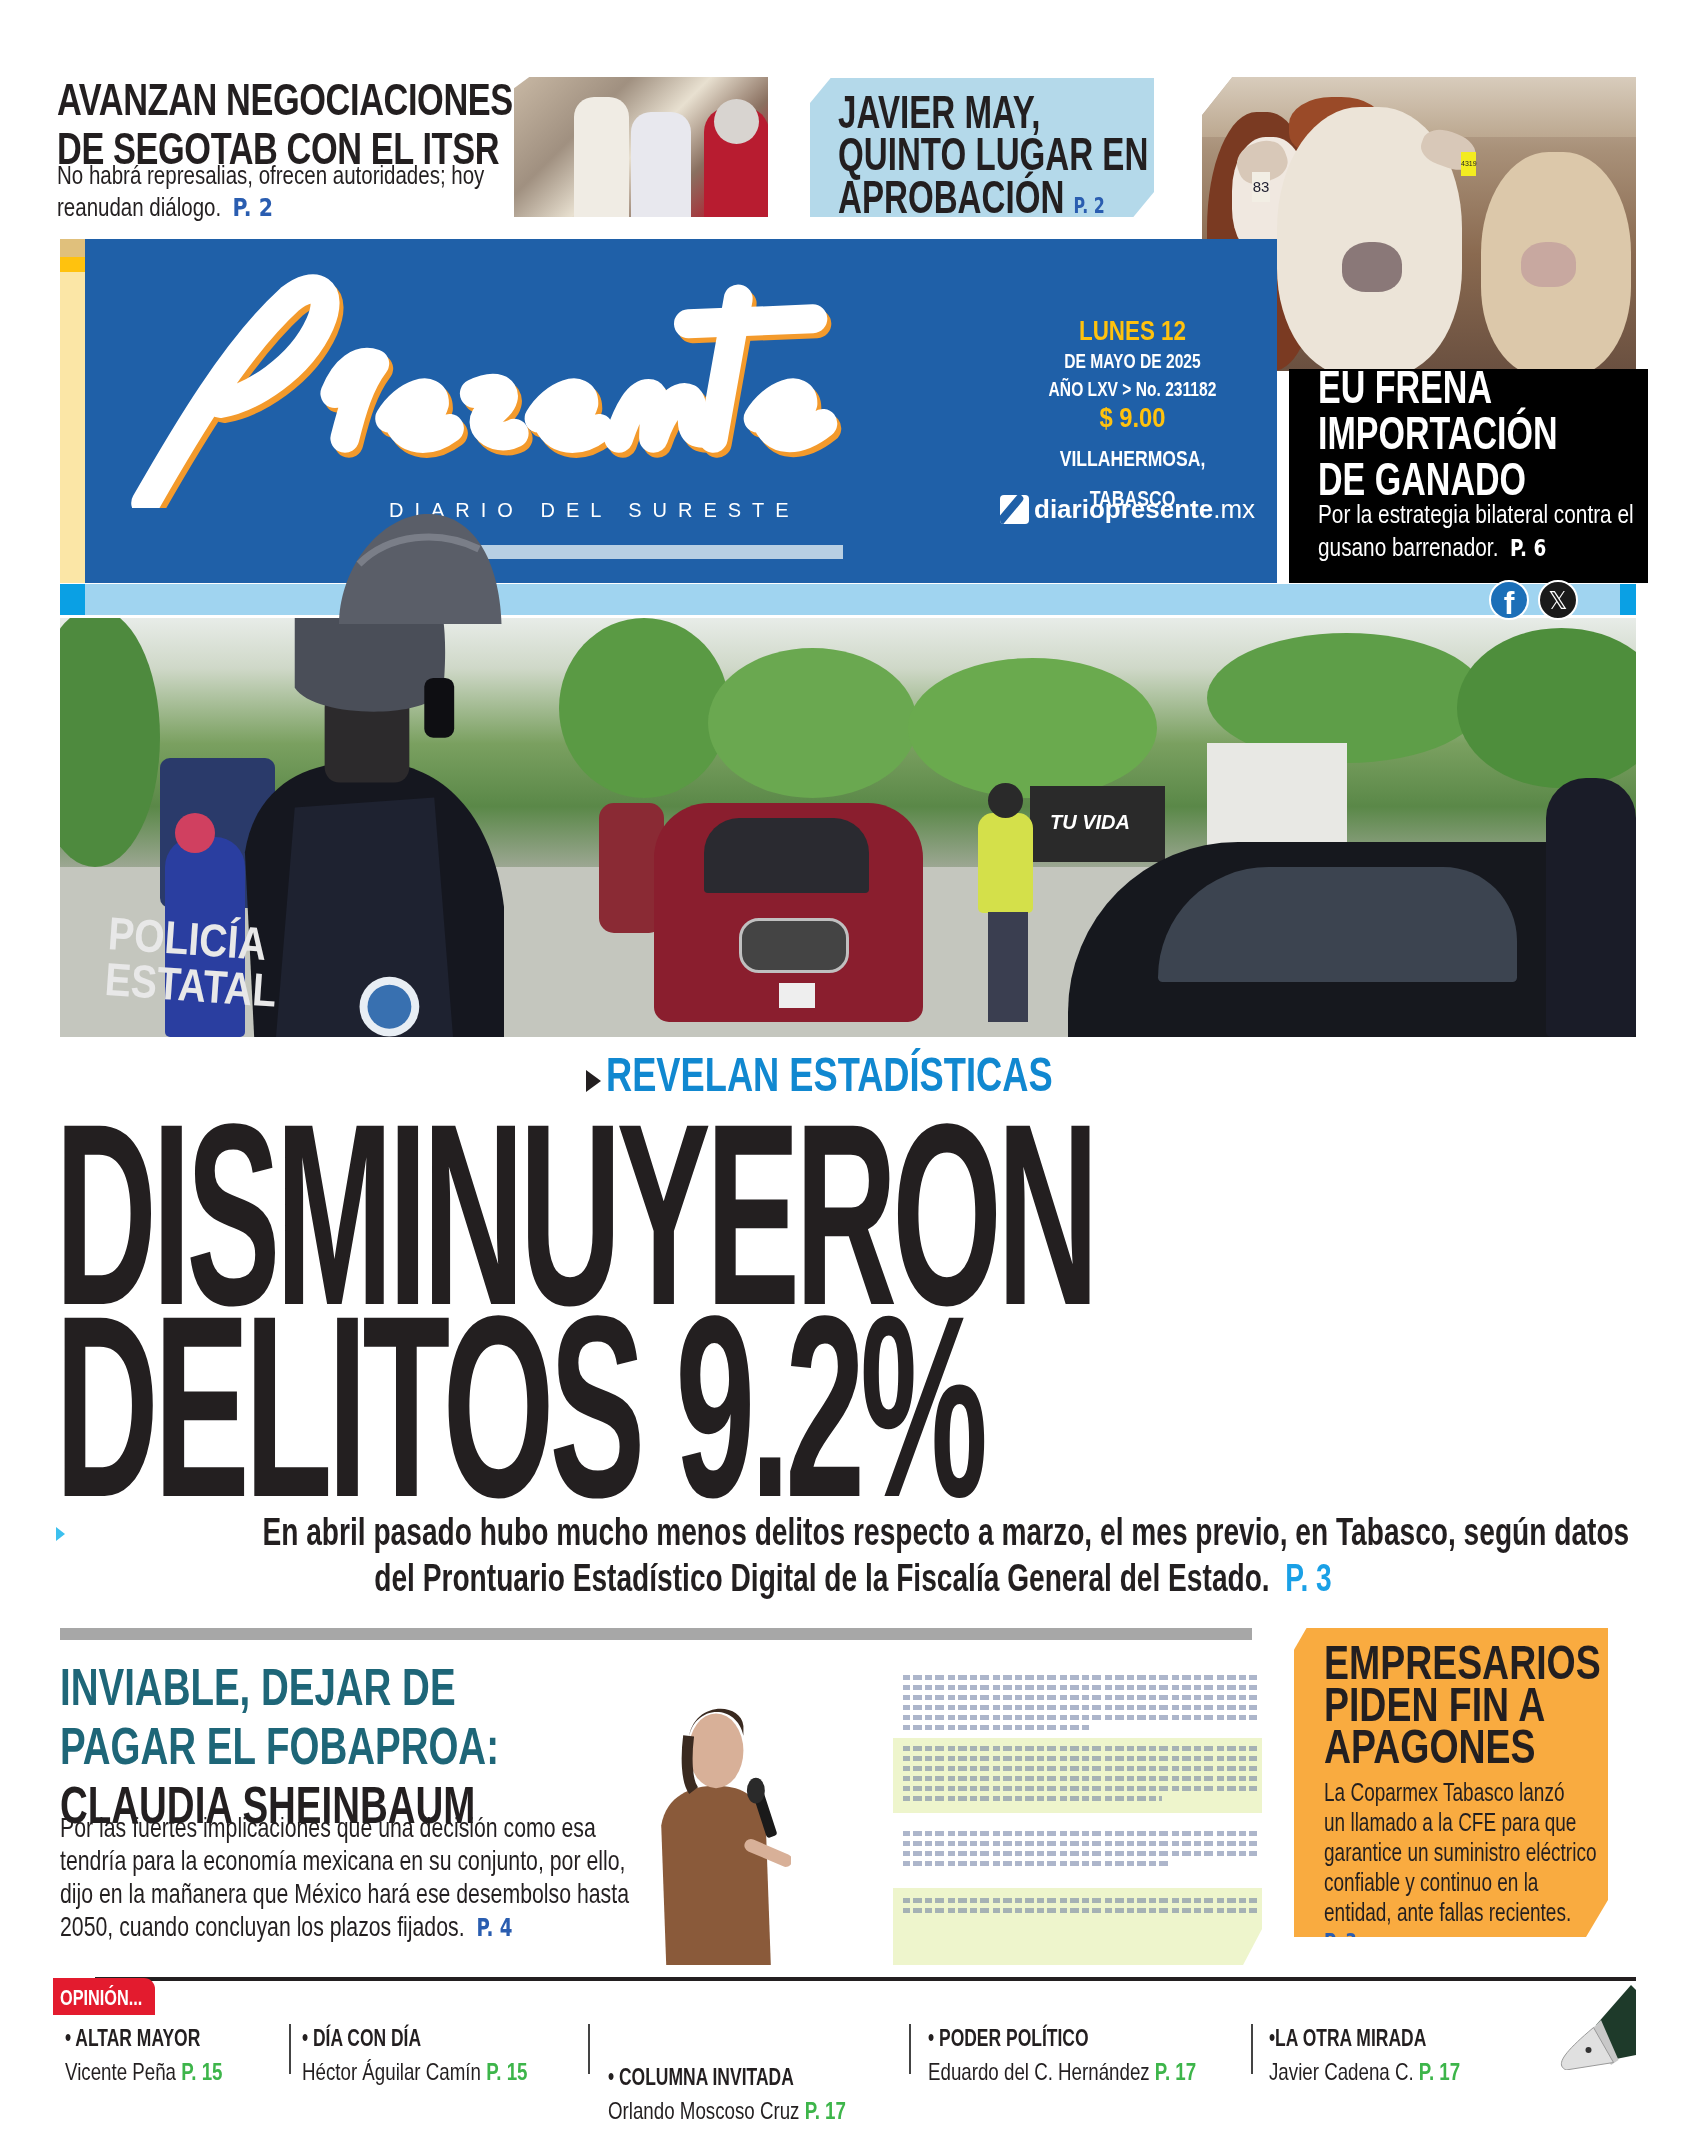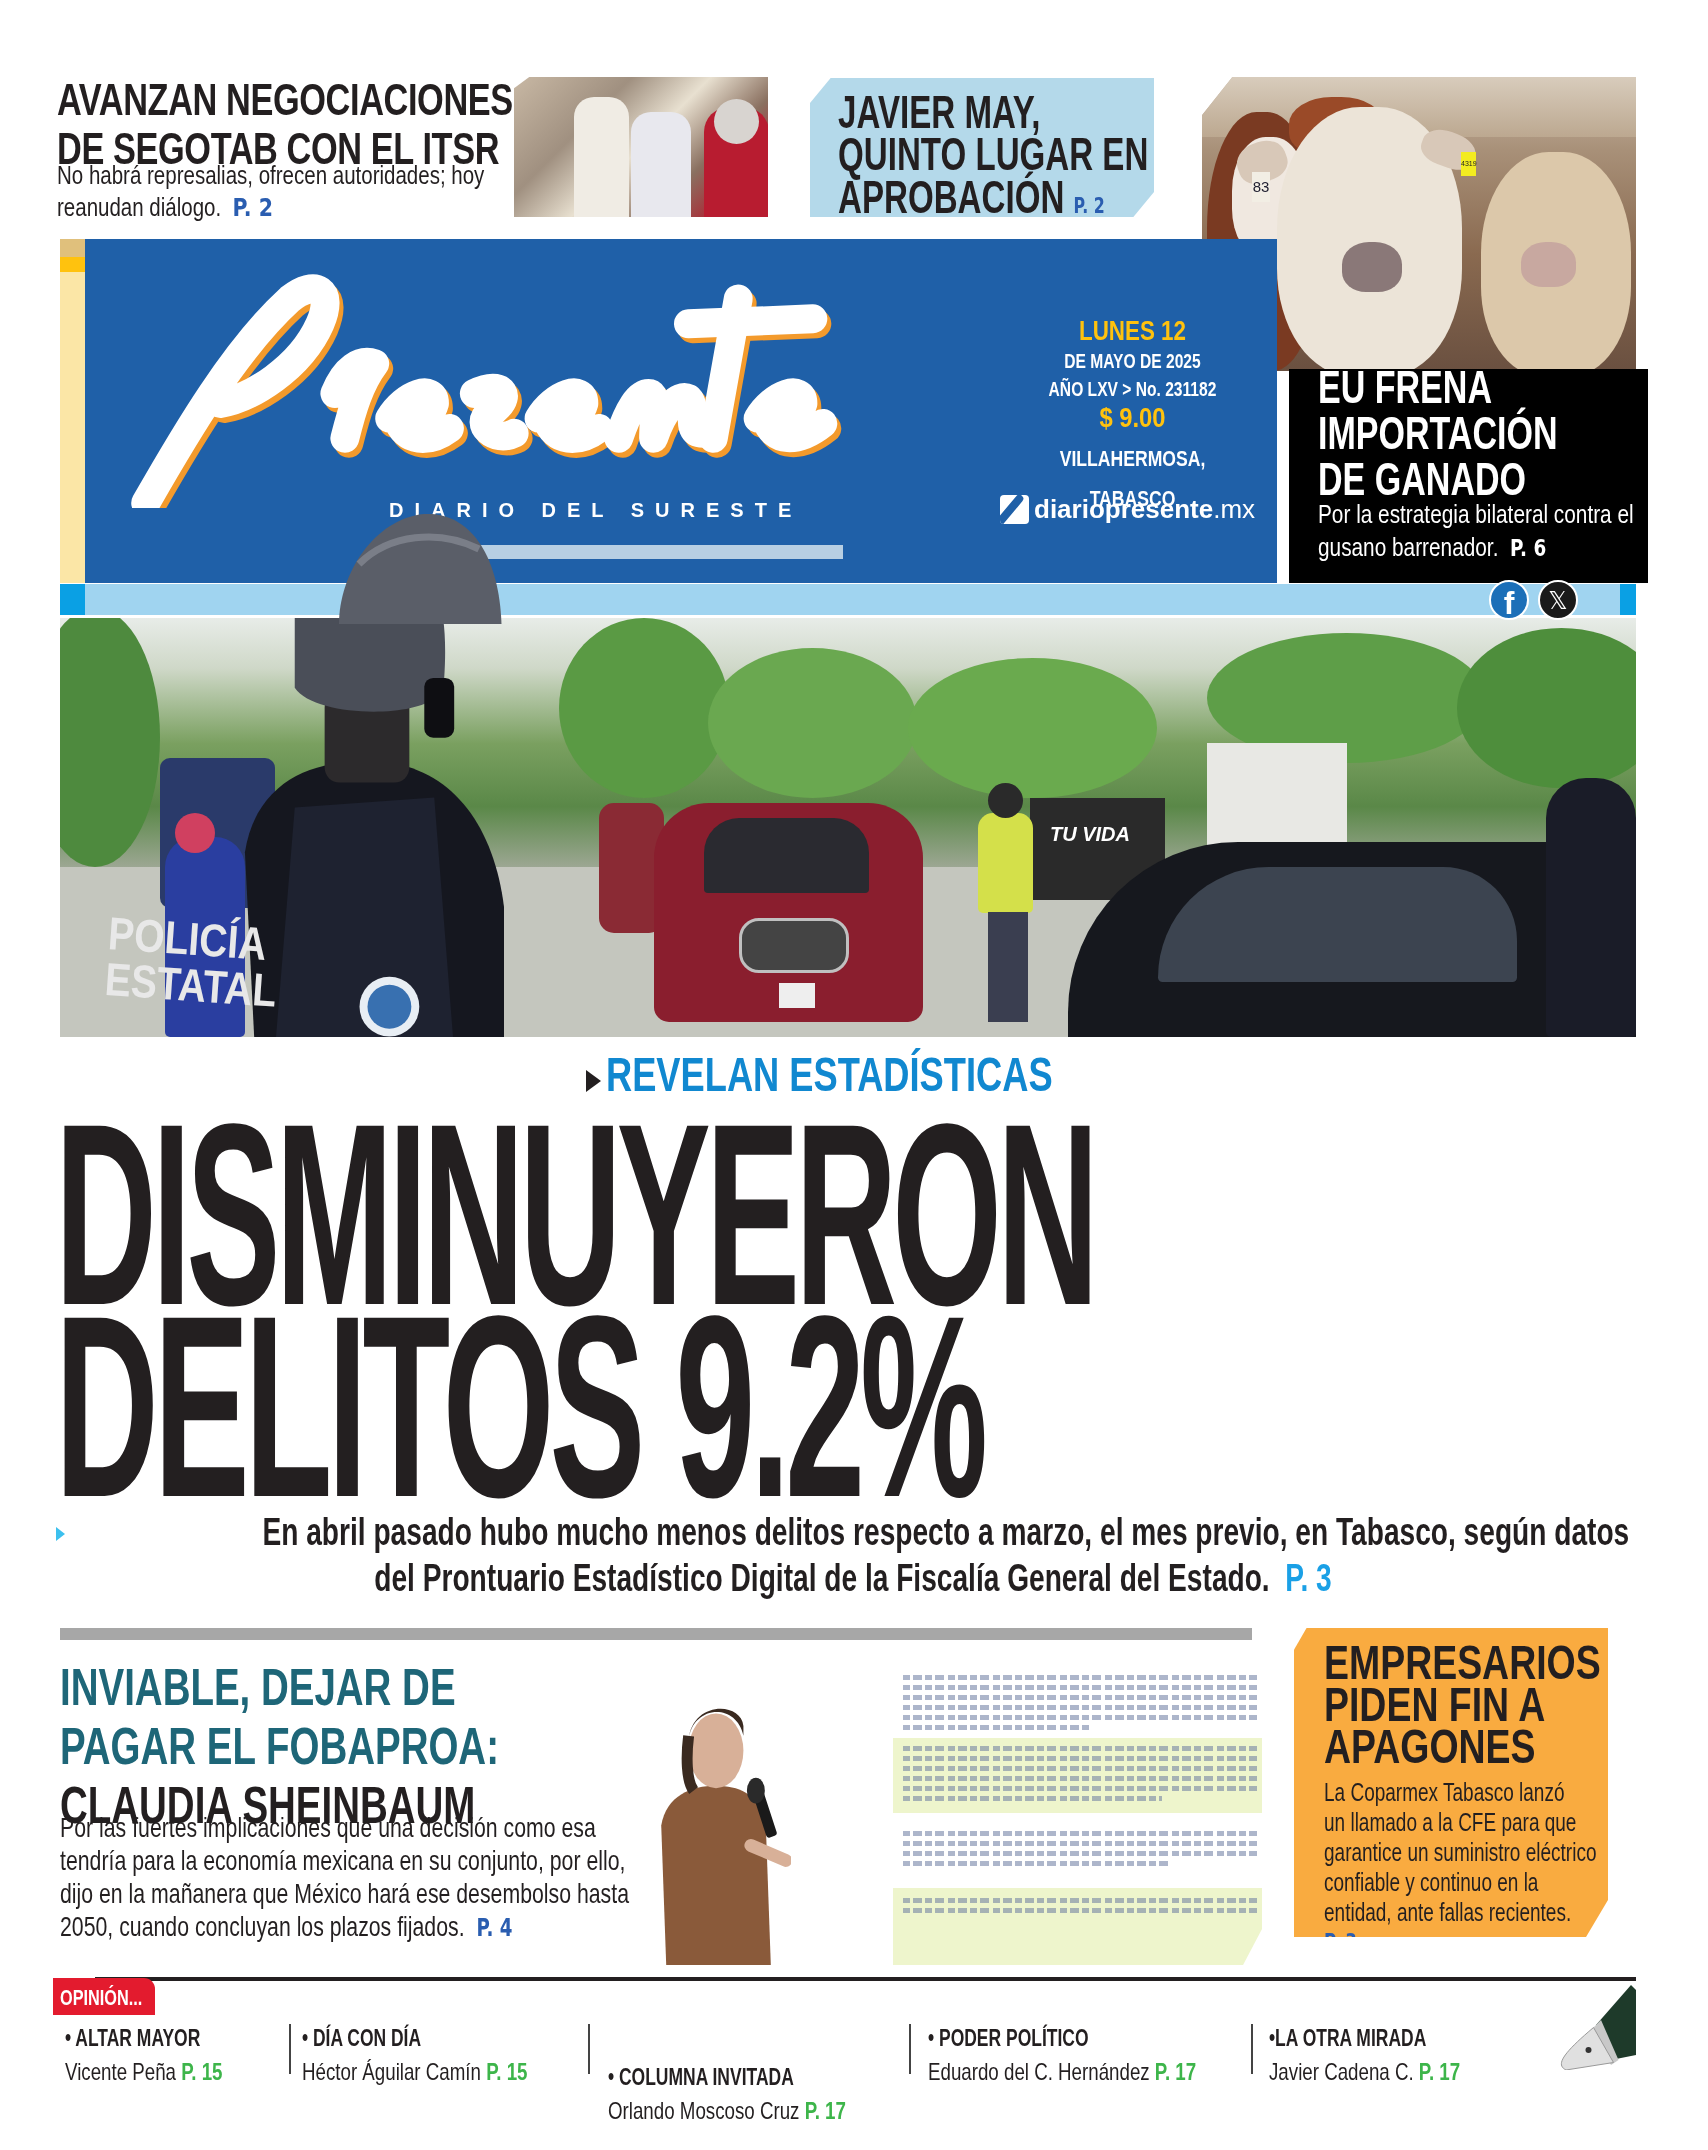--- a/index.html
+++ b/index.html
@@ -32,21 +32,21 @@
       clip-path: polygon(7% 0, 100% 0, 100% 100%, 0 100%, 0 13%);
       background: linear-gradient(180deg, #c8b8a8 0%, #a89078 25%, #8a6a50 60%, #6a5040 100%); }
     .cow { position: absolute; border-radius: 45% 45% 40% 40%; }
 
     
     #mast { left: 60px; top: 239px; width: 1217px; height: 344px; background: #1f60a8; }
     #mast-stripe-a { left: 60px; top: 239px; width: 25px; height: 18px; background: #e0c07c; }
     #mast-stripe-b { left: 60px; top: 257px; width: 25px; height: 15px; background: #ffc20e; }
     #mast-stripe-c { left: 60px; top: 272px; width: 25px; height: 311px; background: #fbe6a6; }
     #logo { left: 125px; top: 269px; width: 848px; height: 239px; }
-    #tagline { left: 389px; top: 499px; font-size: 20px; font-weight: 700; letter-spacing: 11px; color: #ffffff; white-space: nowrap; }
+    #tagline { left: 389px; top: 499px; font-size: 20px; font-weight: 400; letter-spacing: 11px; color: #ffffff; white-space: nowrap; }
     #tagline-bar { left: 459px; top: 545px; width: 384px; height: 14px; background: #b7cfe3; }
     #dateblock { left: 993px; top: 314px; width: 279px; text-align: center; color: #ffffff; }
     #dateblock .d1 { font-size: 28px; color: #ffc20e; font-weight: 700; line-height: 33px; transform: scaleX(0.8); }
     #dateblock .d2 { font-size: 20px; font-weight: 700; line-height: 28px; transform: scaleX(0.78); }
     #dateblock .d3 { font-size: 20px; font-weight: 700; line-height: 28px; transform: scaleX(0.78); }
     #dateblock .d4 { font-size: 28px; font-weight: 700; color: #ffc20e; line-height: 29px; transform: scaleX(0.85); }
     #dateblock .d5 { font-size: 22px; font-weight: 700; line-height: 40px; margin-top: 7px; transform: scaleX(0.8); }
     #site { left: 1000px; top: 494px; font-size: 26px; font-weight: 700; color: #ffffff; white-space: nowrap; display:flex; align-items:center; gap: 5px; }
     #site .mx { font-weight: 400; }
     #site-icon { width: 29px; height: 29px; background: #ffffff; border-radius: 4px; position: relative; overflow: hidden; }
@@ -70,21 +70,21 @@
       background: linear-gradient(180deg, #e8ece8 0%, #cfd8c8 12%, #7aa060 30%, #5a8848 45%, #a8aca0 62%, #c8c8c0 78%, #b8b8b0 100%); }
     .tree { position: absolute; border-radius: 50%; background: #4e8a3e; }
     #officer { position: absolute; left: 165px; top: -90px; width: 279px; height: 524px; }
     #redcar { position: absolute; left: 594px; top: 185px; width: 269px; height: 219px; background: #8a1e2e; border-radius: 55px 55px 15px 15px; }
     #redcar .win { position: absolute; left: 50px; top: 15px; width: 165px; height: 75px; background: #2a2a30; border-radius: 35px 35px 4px 4px; }
     #redcar .grill { position: absolute; left: 85px; top: 115px; width: 110px; height: 55px; background: #444; border-radius: 20px; border: 3px solid #c0c0c0; }
     #redcar .plate { position: absolute; left: 125px; top: 180px; width: 36px; height: 25px; background: #eeeeee; }
     #blackcar { position: absolute; left: 1008px; top: 224px; width: 589px; height: 229px; background: #16181e; border-radius: 170px 110px 20px 20px; }
     #blackcar .win { position: absolute; left: 90px; top: 25px; width: 359px; height: 115px; background: #3c4450; border-radius: 120px 80px 5px 5px; }
     #vest { position: absolute; left: 918px; top: 195px; width: 55px; height: 100px; background: #d4e04a; border-radius: 15px 15px 5px 5px; }
-    #billboard { position: absolute; left: 970px; top: 180px; width: 135px; height: 102px; background: #2a2a2a; }
+    #billboard { position: absolute; left: 970px; top: 168px; width: 135px; height: 76px; background: #2a2a2a; }
     #billboard span { position: absolute; left: 20px; top: 25px; color: #fff; font-weight: 700; font-size: 20px; font-style: italic; }
     #badge-text { position: absolute; left: 50px; top: 292px; color: #e8e8e8; font-weight: 700; font-size: 46px; line-height: 46px; transform: rotate(4deg) scaleX(0.85); transform-origin: left top; white-space: nowrap; }
 
     
     #kicker { left: 584px; top: 1047px; font-size: 49px; line-height: 55px; color: #1188d0; font-weight: 700; transform: scaleX(0.74); transform-origin: left top; white-space: nowrap; }
     #kicker-arrow { left: 586px; top: 1070px; width: 0; height: 0; border-top: 11px solid transparent; border-bottom: 11px solid transparent; border-left: 15px solid #231f20; }
     #headline1 { left: 55px; top: 1095px; font-size: 259px; line-height: 239px; font-weight: 700; color: #231f20; letter-spacing: -9px; transform: scaleX(0.545); transform-origin: left top; white-space: nowrap; }
     #headline2 { left: 55px; top: 1287px; font-size: 259px; line-height: 239px; font-weight: 700; color: #231f20; letter-spacing: -9px; transform: scaleX(0.555); transform-origin: left top; white-space: nowrap; }
     #deck { left: 55px; top: 1509px; width: 1596px; text-align: center; font-size: 38px; line-height: 46px; font-weight: 700; }
     #deck .ln { display: block; transform: scaleX(0.74); white-space: nowrap; }

